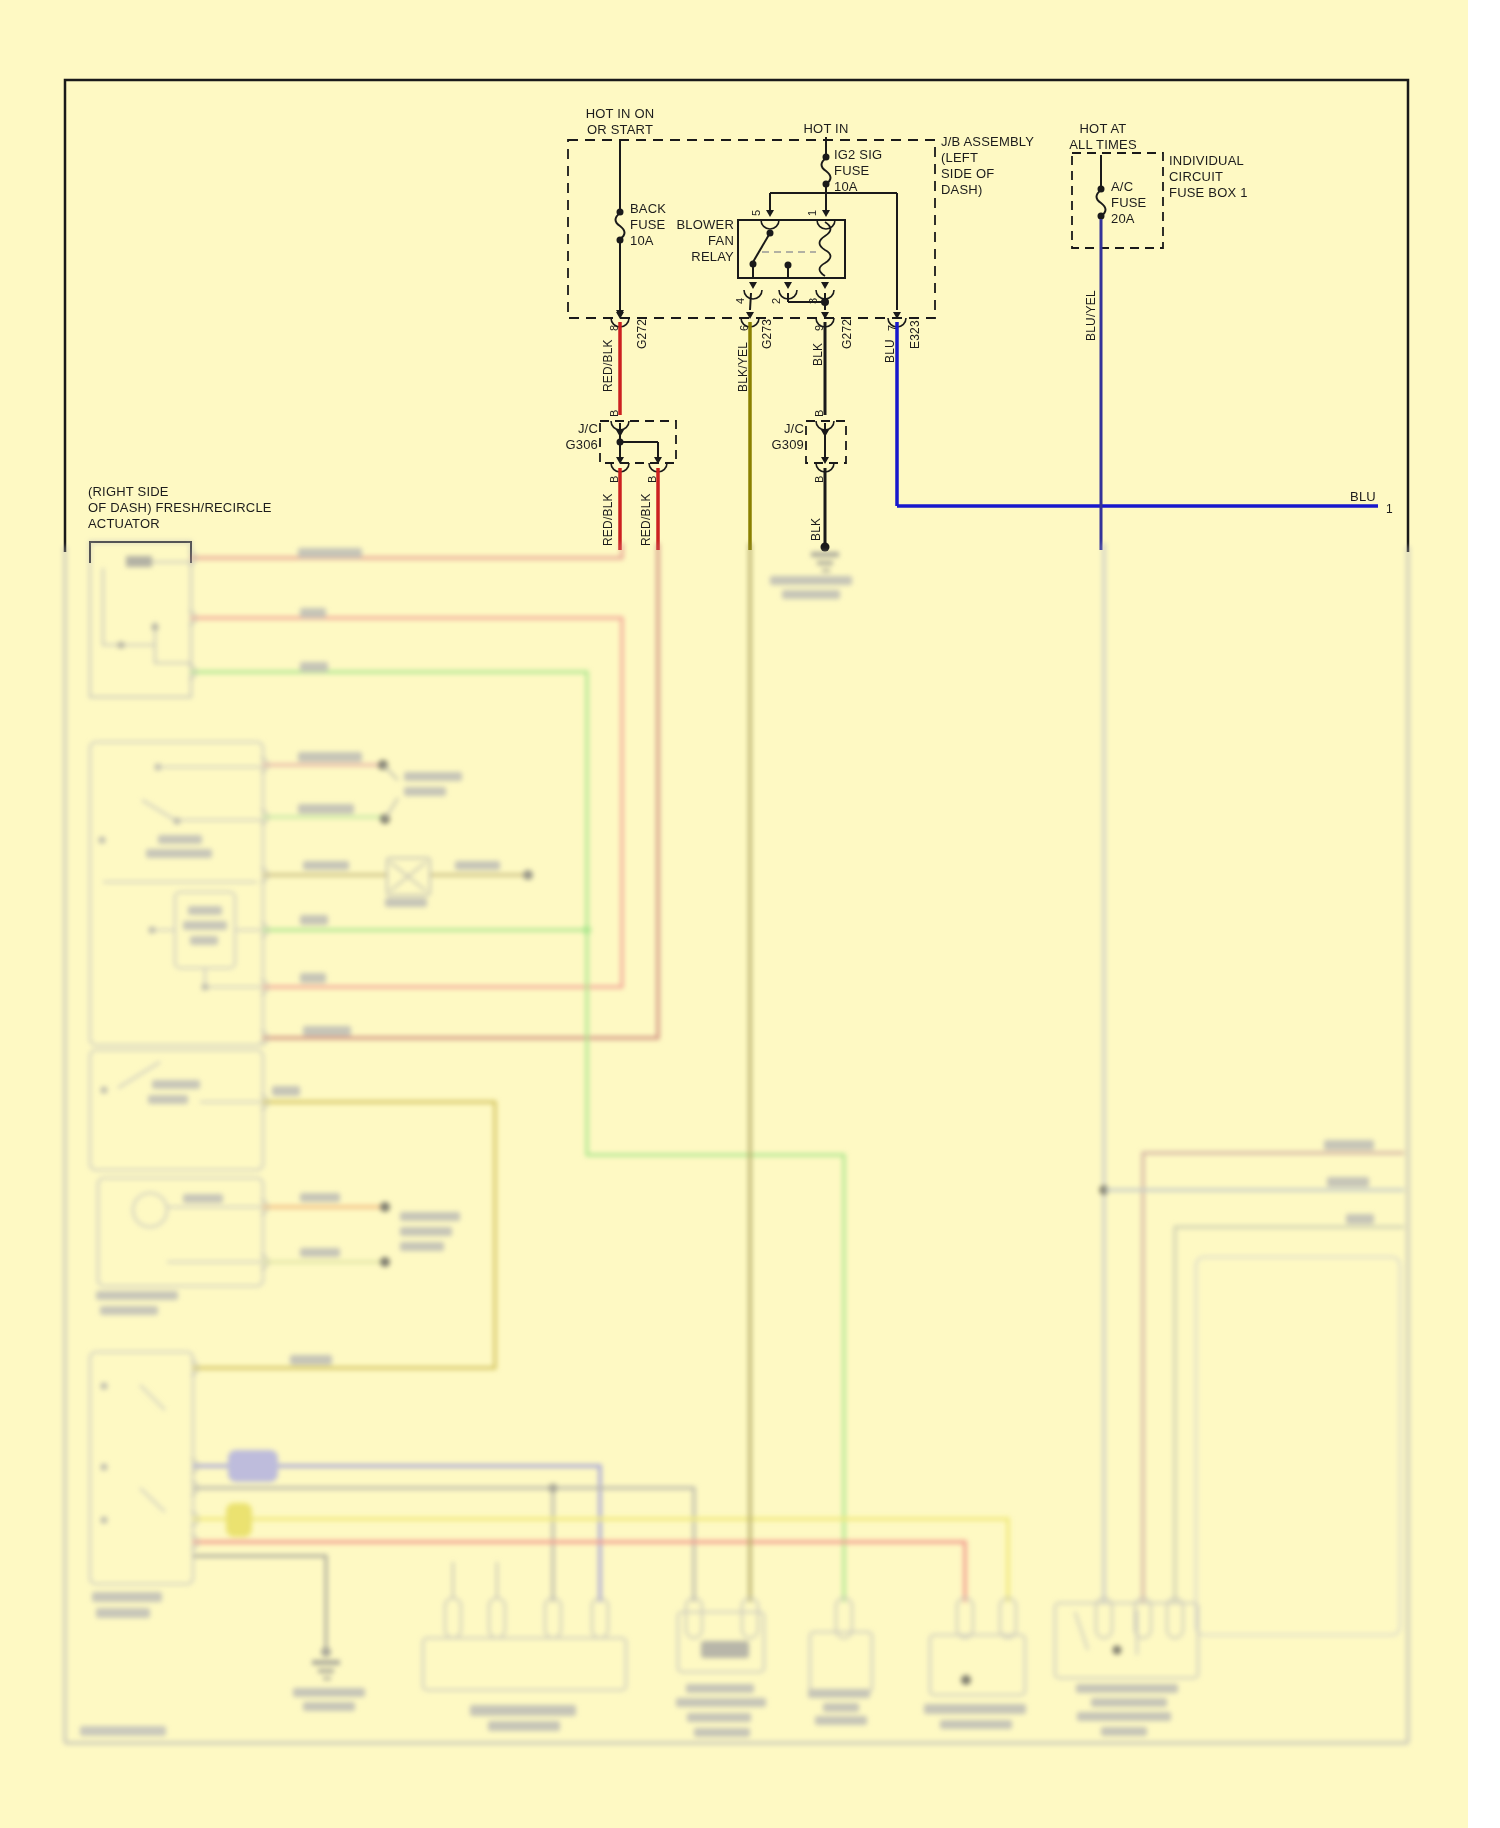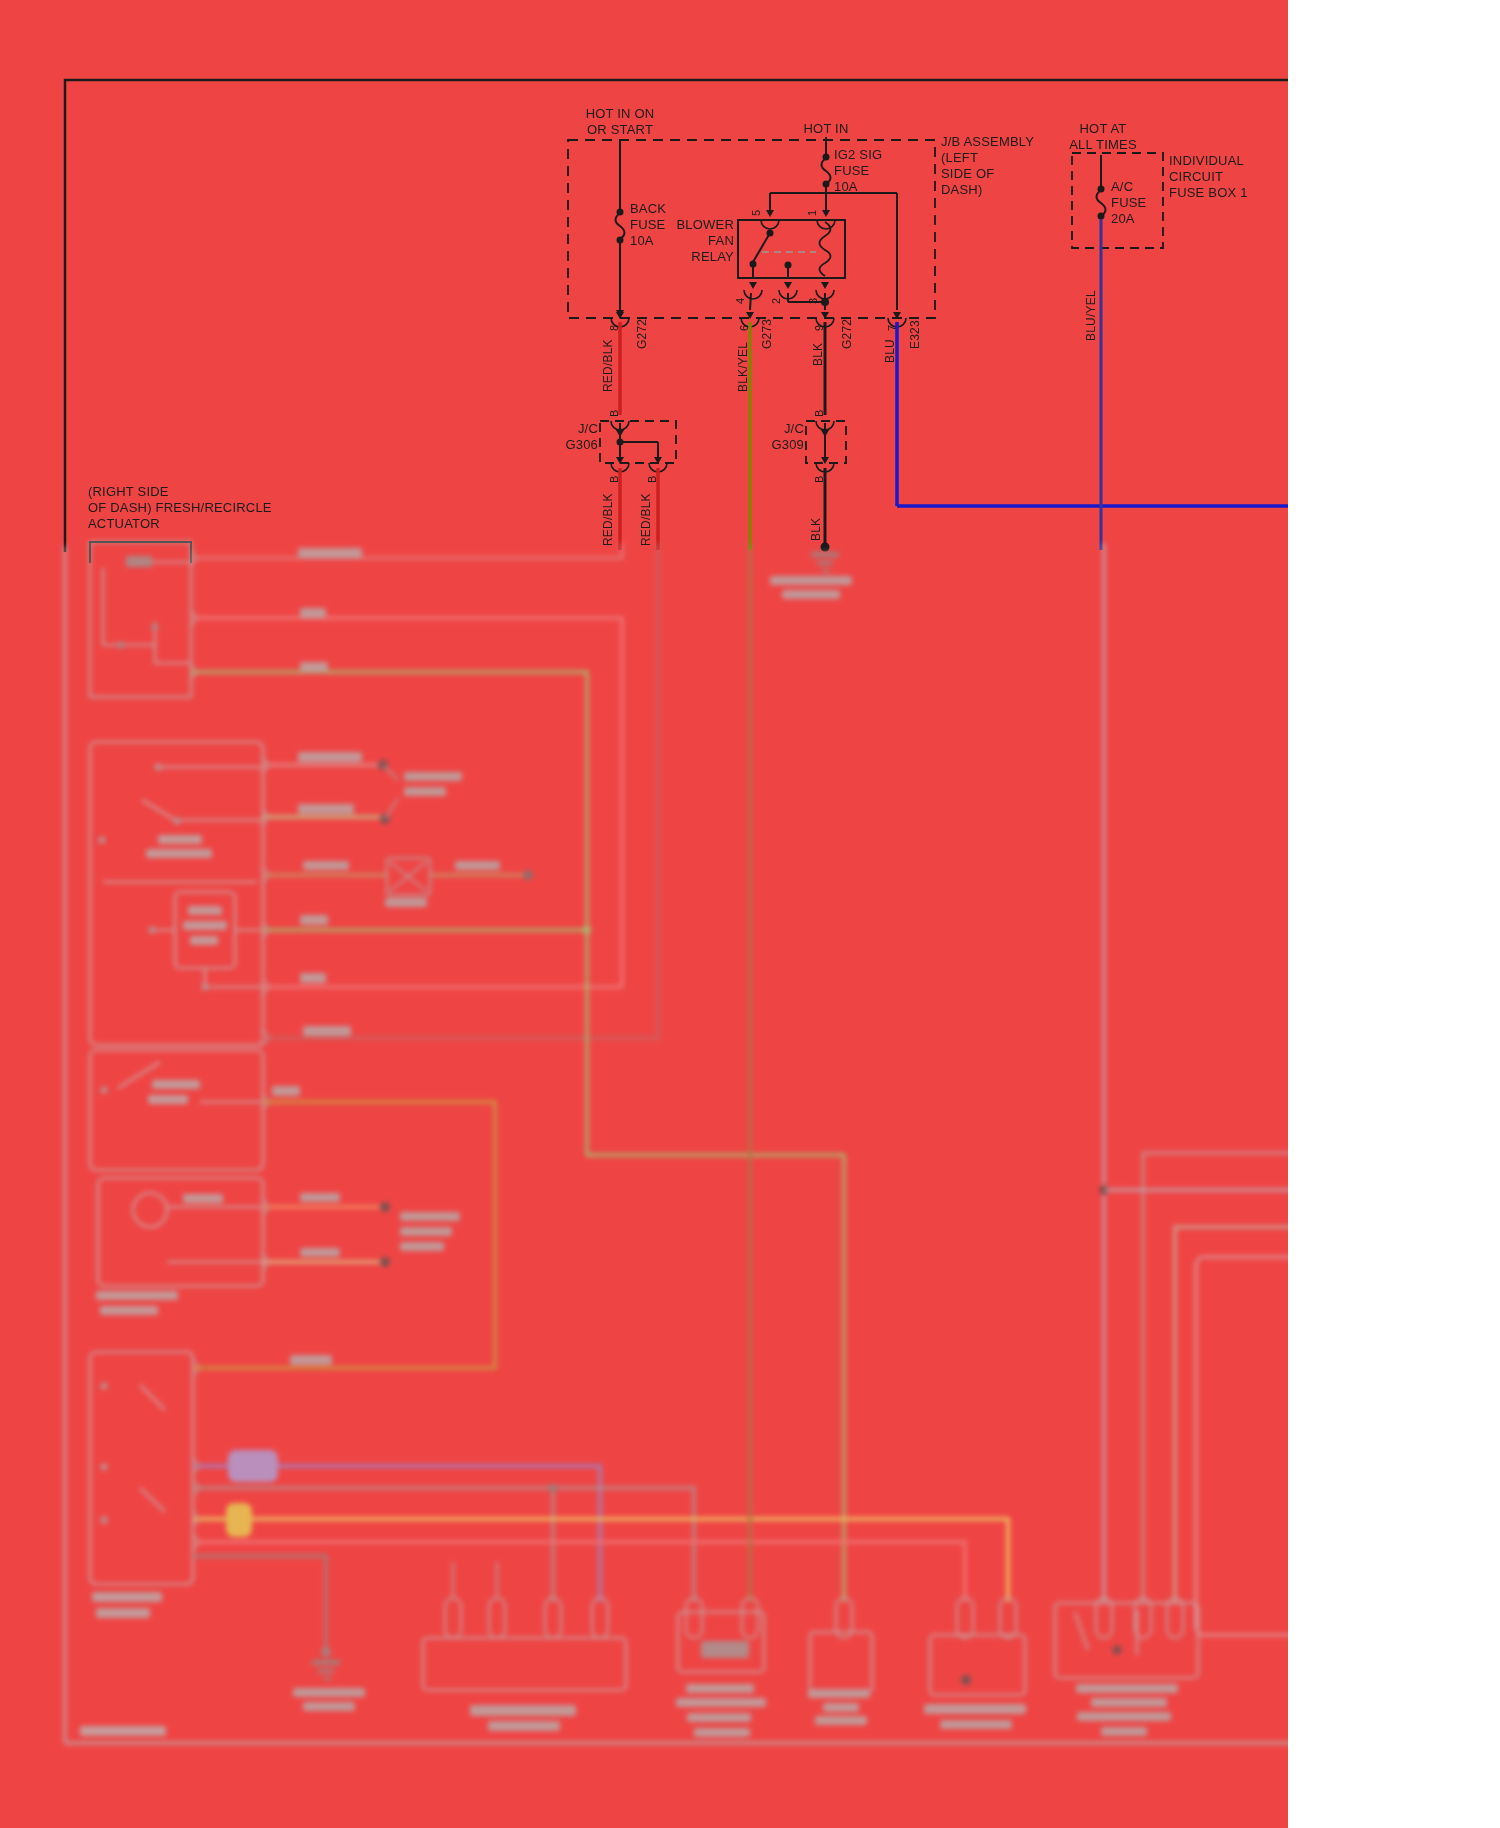--- a/index.html
+++ b/index.html
@@ -1,17 +1,17 @@
 <!DOCTYPE html>
 <html><head>
 <meta charset="utf-8">
 <style>
   html,body{margin:0;padding:0;background:#ffffff;}
-  .page{position:relative;width:1240px;height:1828px;background:#ef4444;overflow:hidden;
-        font-family:"Liberation Sans", sans-serif;padding-left:48px;}
+  .page{position:relative;width:1468px;height:1828px;background:#fef9c3;overflow:hidden;
+        font-family:"Liberation Sans", sans-serif;}
   svg{position:absolute;left:0;top:0;}
   .blurred{filter:blur(2.5px) opacity(0.75);}
   text{fill:#1c1c1c;}
   .t13{font-size:13px;letter-spacing:.2px;}
   .t12{font-size:12px;letter-spacing:.2px;}
   .t11{font-size:11px;}
 </style>
 </head>
 <body>
 

